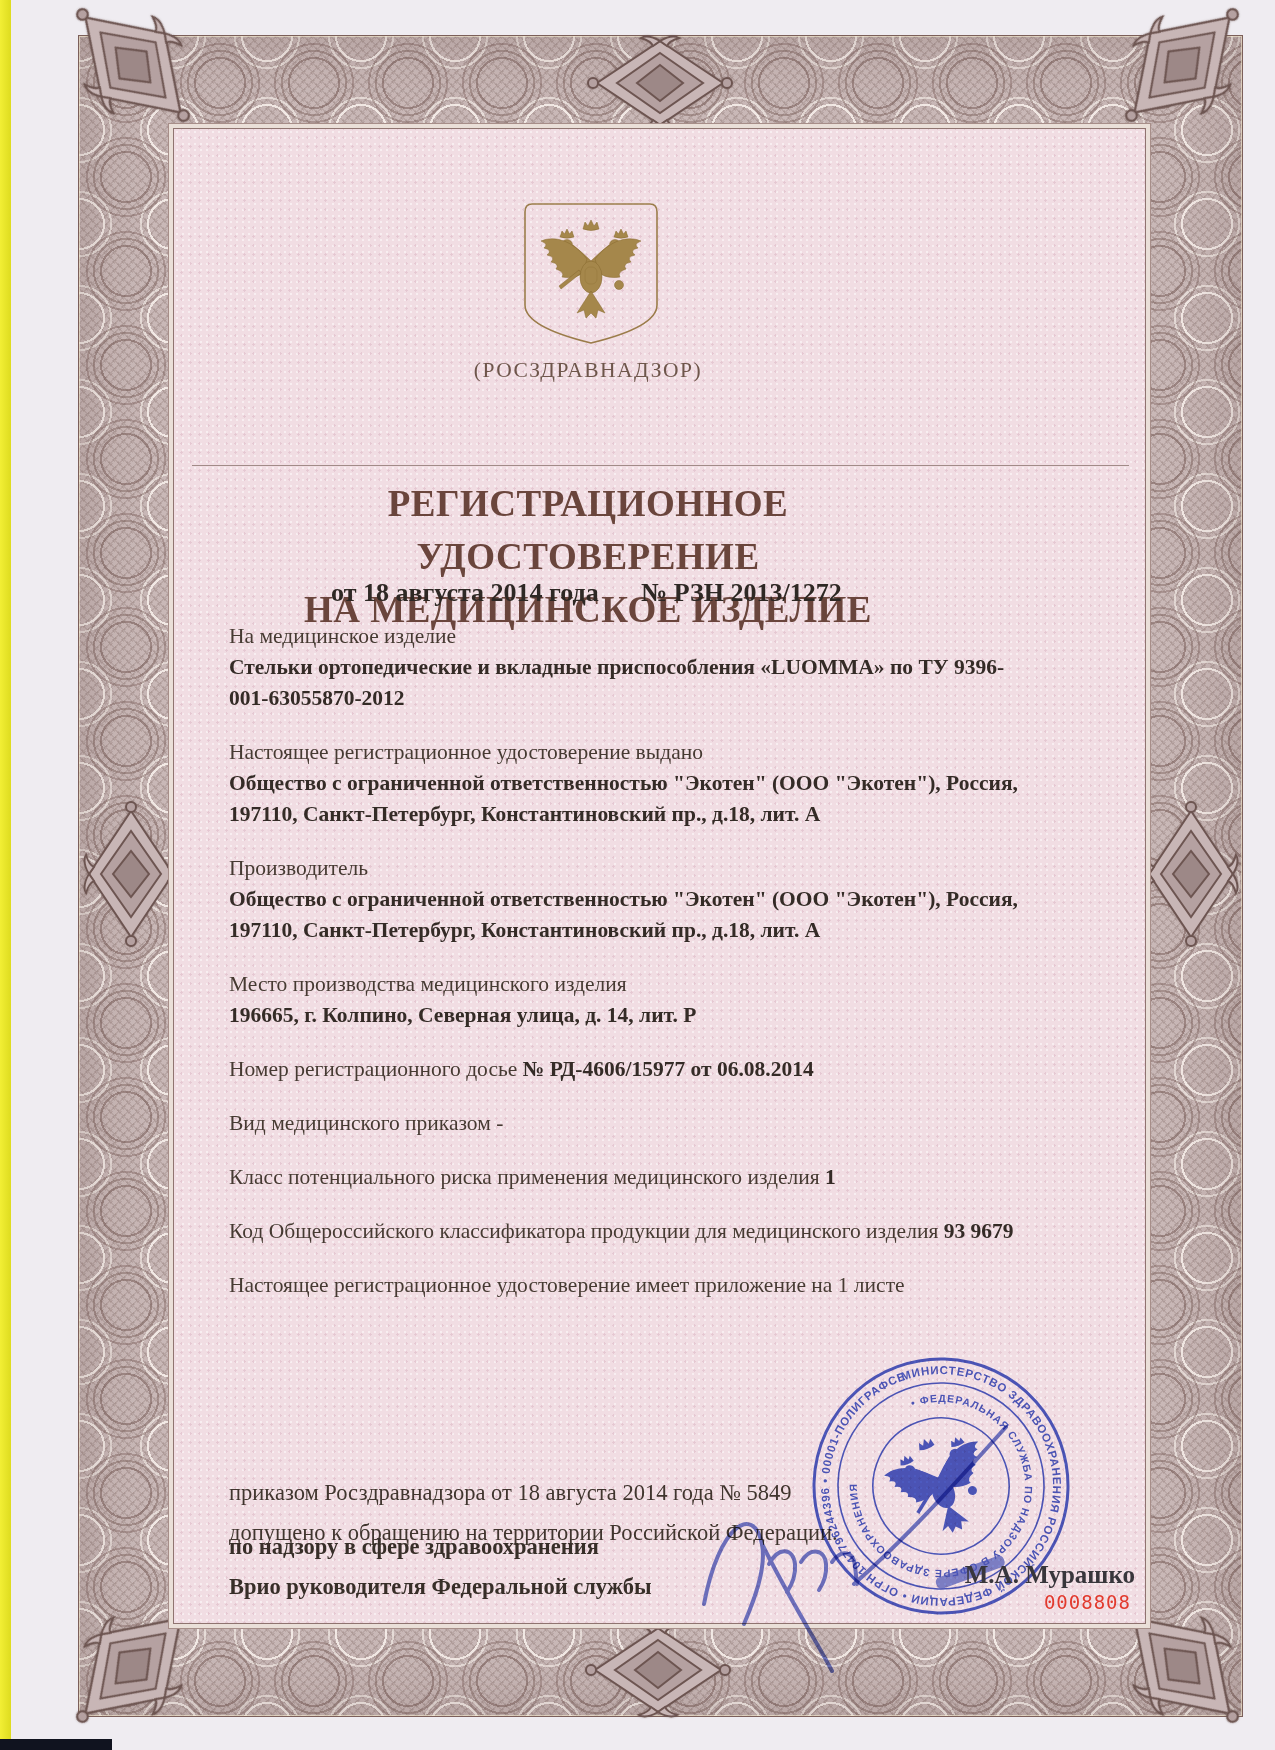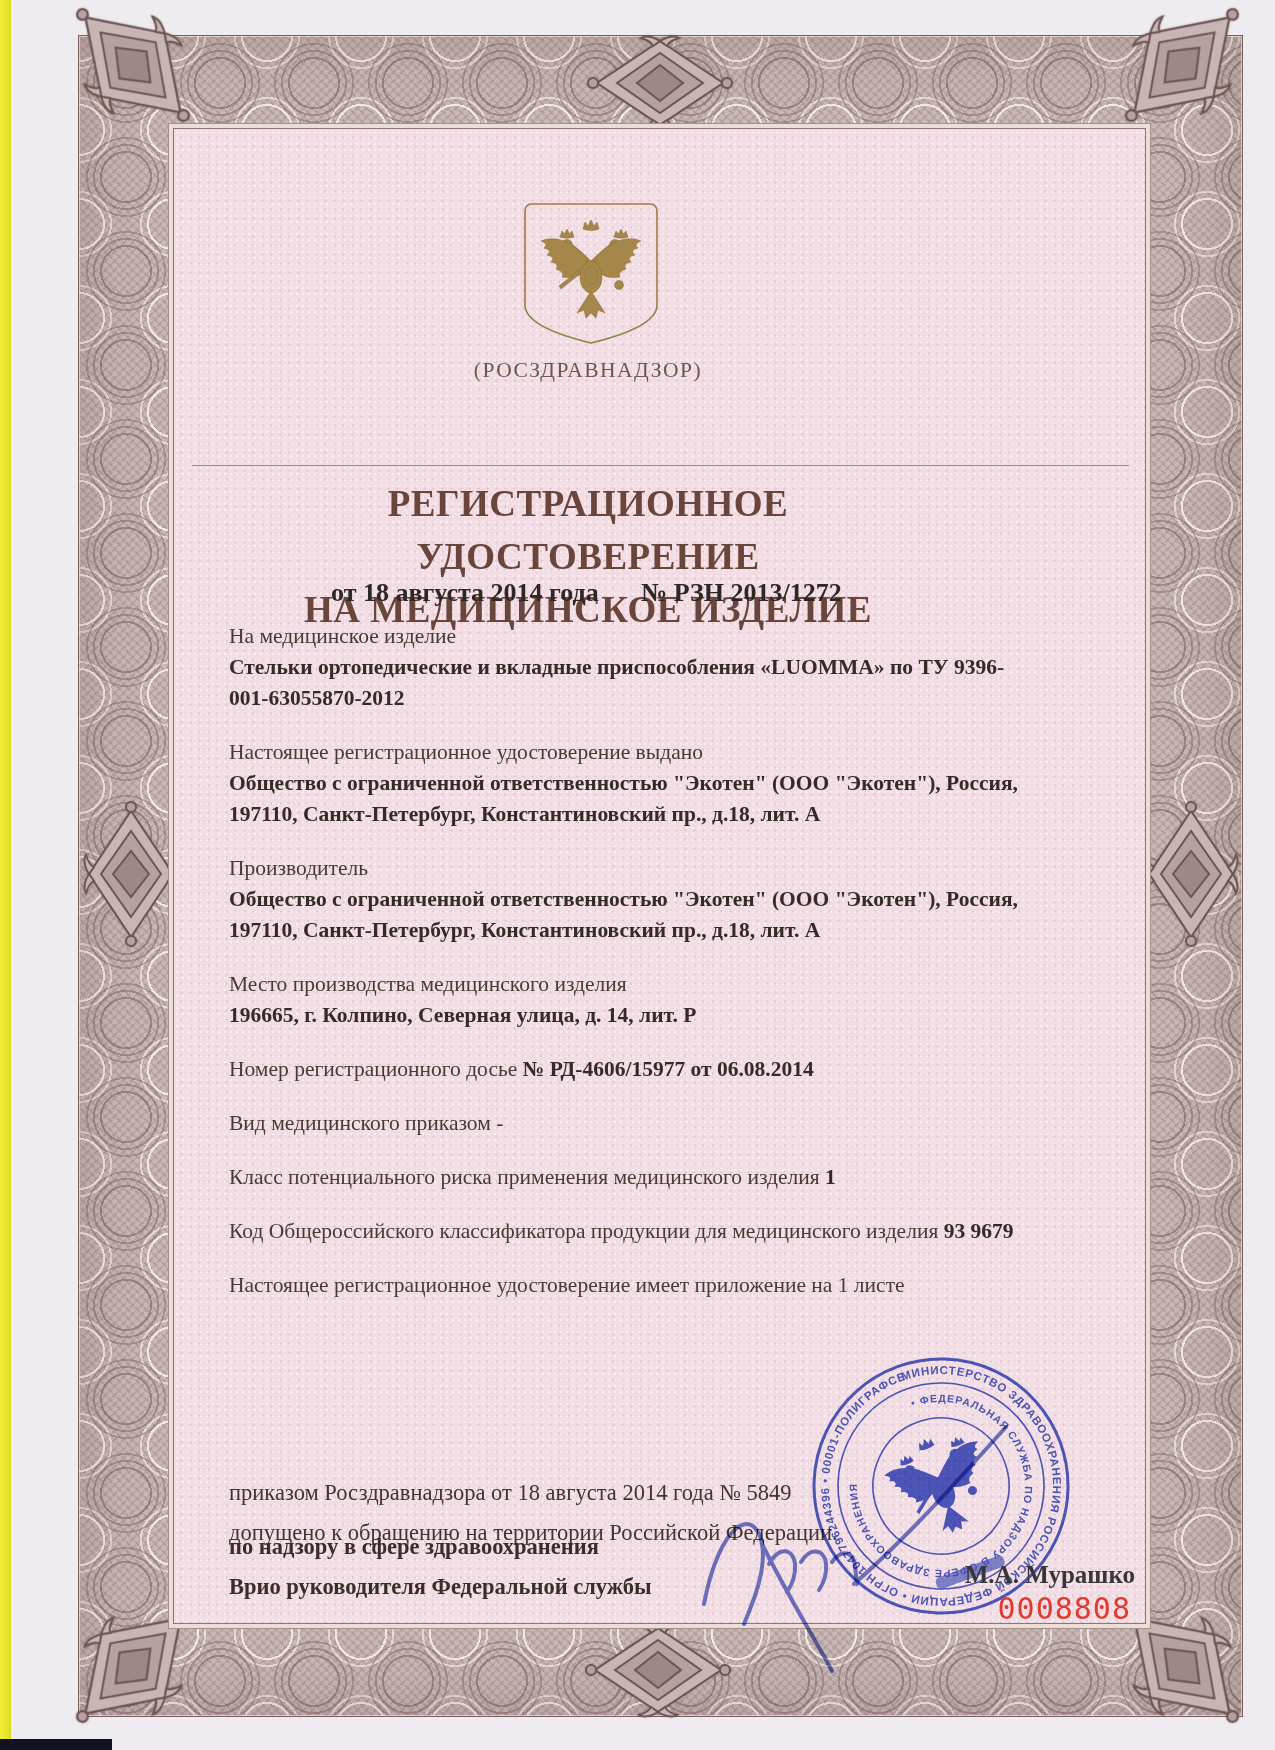--- a/index.html
+++ b/index.html
@@ -45,21 +45,21 @@
   .order{position:absolute;left:55px;top:1302px;width:720px;font-size:22.5px;line-height:40px;color:#40352e;margin-top:42px;}
   .role{position:absolute;left:55px;top:1398px;width:600px;font-size:22.5px;line-height:40px;font-weight:bold;color:#372e28;}
   .sig{position:absolute;left:500px;top:1180px;width:360px;height:370px;mix-blend-mode:multiply;opacity:.88;}
   .sig path{fill:none;stroke:#5d6bc9;stroke-width:4;stroke-linecap:round;}
   .stamp{position:absolute;left:634px;top:1224px;width:266px;height:266px;mix-blend-mode:multiply;opacity:.9;}
   .stamp circle{stroke:var(--stamp-blue,#3b4ec4);fill:none;}
   .stamp text{fill:var(--stamp-blue,#3b4ec4);font-family:"Liberation Sans","DejaVu Sans",sans-serif;font-weight:bold;}
   .stamp .eag{fill:var(--stamp-blue,#3b4ec4);}
   .stamp .blob{fill:var(--stamp-blue,#3b4ec4);}
   .signatory-name{position:absolute;right:10px;top:1432px;font-size:25px;font-weight:bold;color:#38363b;}
-  .serial{position:absolute;right:14px;top:1462px;font-size:30px;letter-spacing:1px;color:var(--serial-red,#e23a2e);
+  .serial{position:absolute;right:14px;top:1462px;font-size:19px;letter-spacing:1px;color:var(--serial-red,#e23a2e);
           font-family:"DejaVu Sans Mono","Liberation Mono",monospace;}
   .hidden-defs{position:absolute;width:0;height:0;overflow:hidden;}
 </style>
 </head>
 <body>
 
 <svg class="hidden-defs" aria-hidden="true">
   <defs>
     <g id="eagle">
       <path d="M52 14 l2 -7 3 4 3 -6 3 6 3 -4 2 7 q-8 3 -16 0 z"></path>

